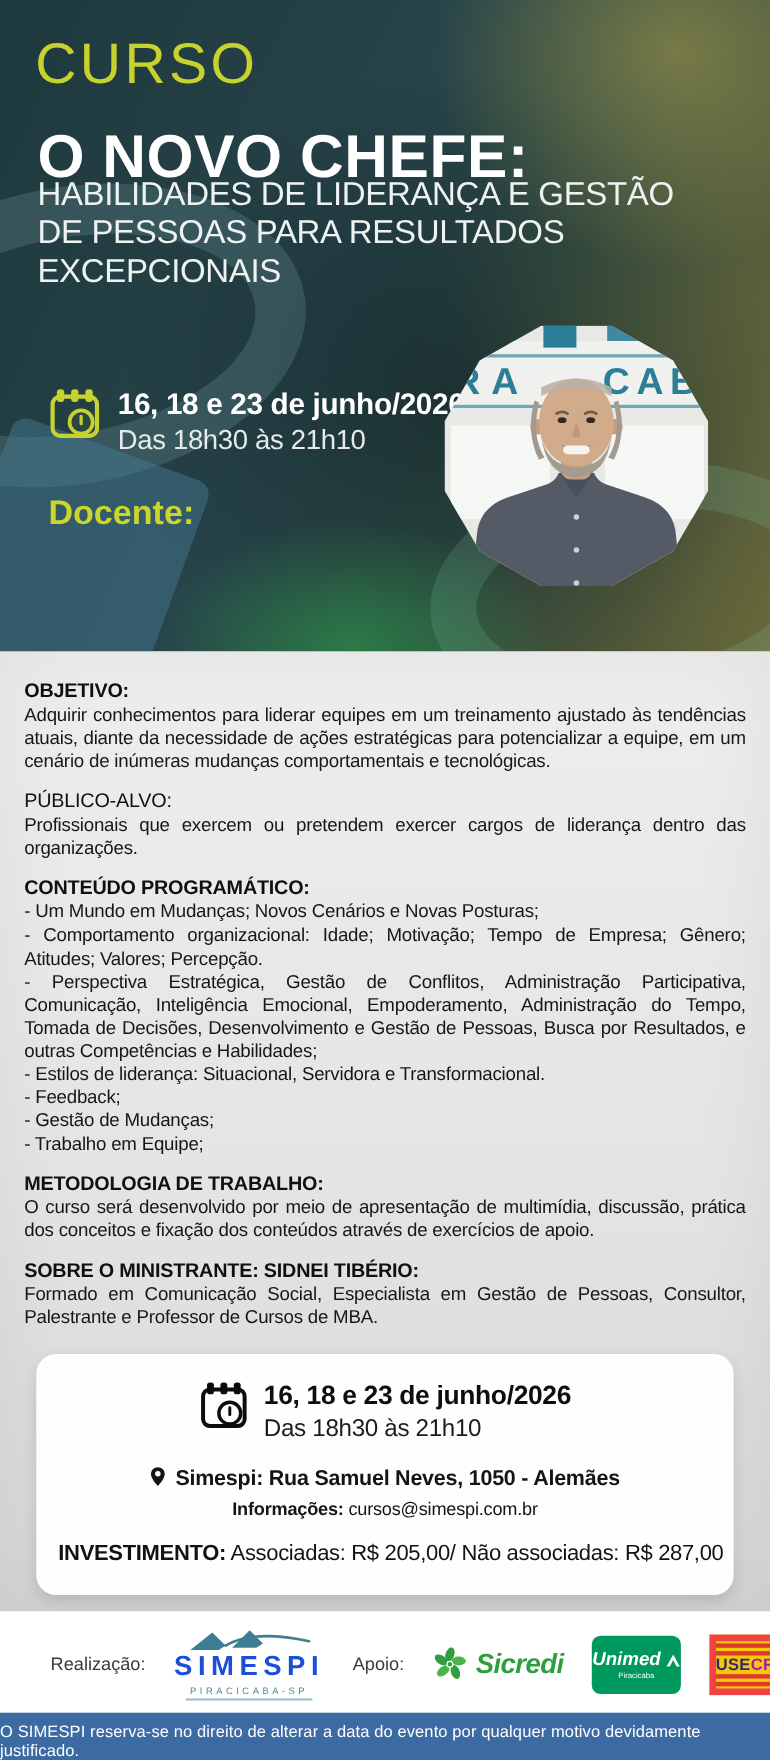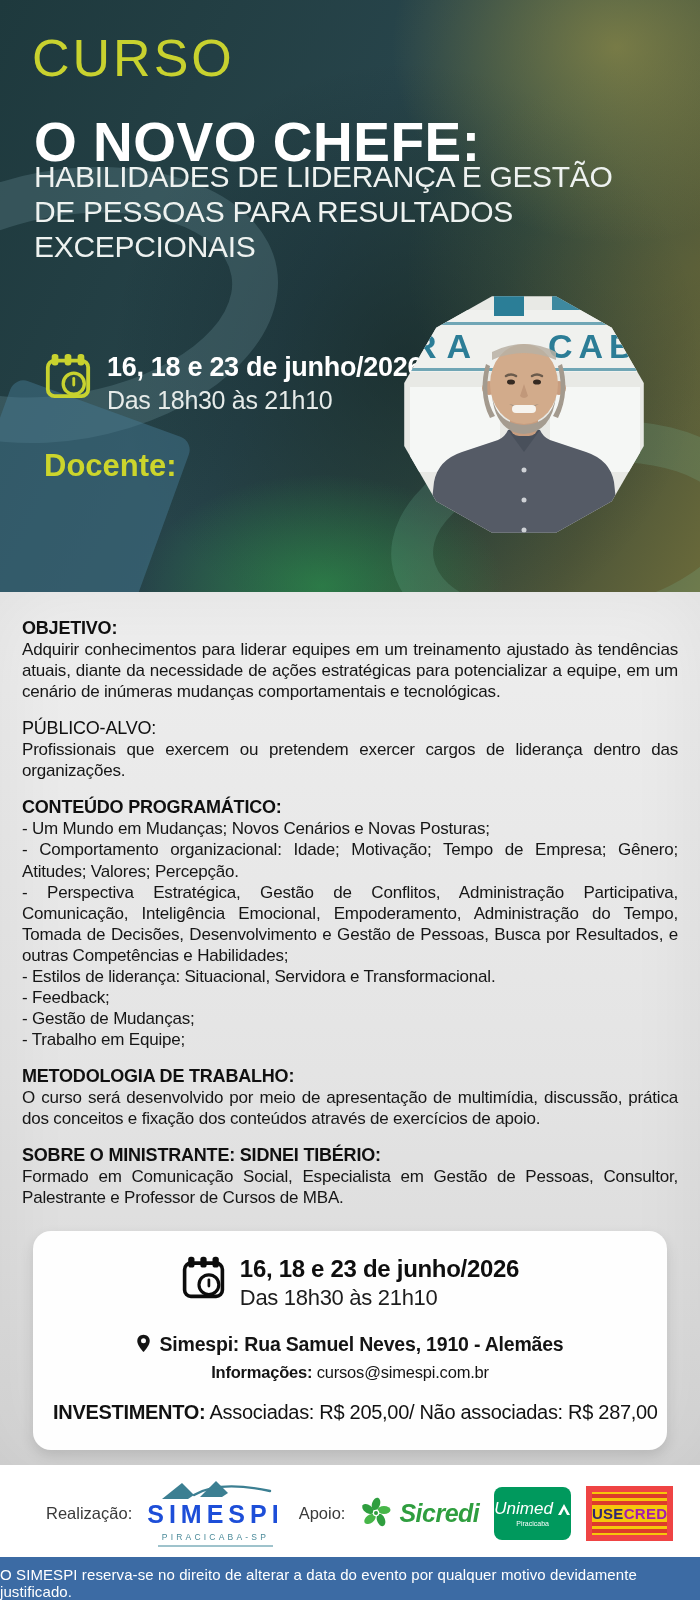--- a/index.html
+++ b/index.html
@@ -58,32 +58,32 @@
   .info-box .cal-clock { fill:#fefefe; }
   .bd1 { font-size:24px; font-weight:bold; color:#0e0e0e; letter-spacing:-.3px; }
   .bd2 { font-size:22px; color:#1c1c1c; margin-top:2px; letter-spacing:-.3px; }
   .box-loc { margin-top:22px; text-align:center; font-size:19.5px; font-weight:bold; color:#141414; letter-spacing:-.2px; }
   .pin-icon { width:15px; height:19px; vertical-align:-2px; margin-right:8px; }
   .box-info { text-align:center; font-size:16.5px; color:#141414; margin-top:7px; letter-spacing:-.2px; }
   .box-invest { margin-top:19px; text-align:center; font-size:20px; color:#121212; white-space:nowrap; letter-spacing:-.3px; }
   .bold { font-weight:bold; }
 
   
-  .logos { flex:0 0 auto; height:92px; background:#ffffff; display:flex; align-items:center; padding:4px 44px 0 46px; gap:15px; }
+  .logos { flex:0 0 auto; height:92px; background:#ffffff; display:flex; align-items:center; padding:4px 44px 0 46px; gap:26px; }
   .logo-label { font-size:16.5px; color:#3a3a3a; white-space:nowrap; }
   .simespi { margin-right:auto; text-align:center; line-height:1; }
   .simespi-wave { display:block; margin:0 auto 1px; }
   .simespi-name { font-size:25px; font-weight:bold; letter-spacing:5px; color:#1d4ed8; }
   .simespi-sub { display:inline-block; margin-top:0; padding:0 4px 3px; font-size:8.5px; letter-spacing:3.2px; color:#4a8a99;
     border-bottom:2px solid #9fc3cc; }
   .sicredi { display:flex; align-items:center; gap:7px; }
   .sicredi-text { font-size:25px; font-weight:bold; font-style:italic; color:#2f9e3f; letter-spacing:-.5px; }
   .unimed { width:97px; height:53px; background:#00995d; border-radius:8px; color:#fff; display:flex; flex-direction:column;
     justify-content:center; text-align:center; }
-  .unimed-main { font-size:17px; font-weight:normal; font-style:italic; display:flex; align-items:center; justify-content:center; gap:4px; }
+  .unimed-main { font-size:17px; font-weight:bold; font-style:italic; display:flex; align-items:center; justify-content:center; gap:4px; }
   .unimed-sub { font-size:7px; margin-top:1px; }
   .usecred { width:100px; height:55px; background:#f6c60b; border:6px solid #ef4444; display:flex; flex-direction:column; }
   .us-stripes i { display:block; height:4px; background:#dd3b2a; }
   .us-stripes i + i { margin-top:3px; }
   .us-stripes.top i:first-child { margin-top:2px; }
   .us-text { flex:1; display:flex; align-items:center; justify-content:center; font-size:15px; font-weight:bold; letter-spacing:.3px; }
   .us-text .use { color:#312770; }
   .us-text .cred { color:#a21caf; }
   .us-stripes.bottom { margin-bottom:2px; }
 
@@ -208,21 +208,21 @@
         <div>
           <div class="bd1">16, 18 e 23 de junho/2026</div>
           <div class="bd2">Das 18h30 às 21h10</div>
         </div>
       </div>
 
       <div class="box-loc">
         <svg class="pin-icon" viewBox="0 0 24 30">
           <path d="M12,1 C6.2,1 2,5.4 2,11 c0,7.4 10,17.5 10,17.5 S22,18.4 22,11 C22,5.4 17.8,1 12,1 Z" fill="#141414"></path>
           <circle cx="12" cy="10.5" r="4" fill="#ffffff"></circle>
-        </svg><span>Simespi: Rua Samuel Neves, 1910 - Alemães</span>
+        </svg><span>Simespi: Rua Samuel Neves, 1050 - Alemães</span>
       </div>
 
       <div class="box-info">
         <span class="bold">Informações:</span>
         <span>cursos@simespi.com.br</span>
       </div>
 
       <div class="box-invest">
         <span class="bold">INVESTIMENTO:</span>
         <span>Associadas: R$ 205,00/ Não associadas: R$ 287,00</span>

